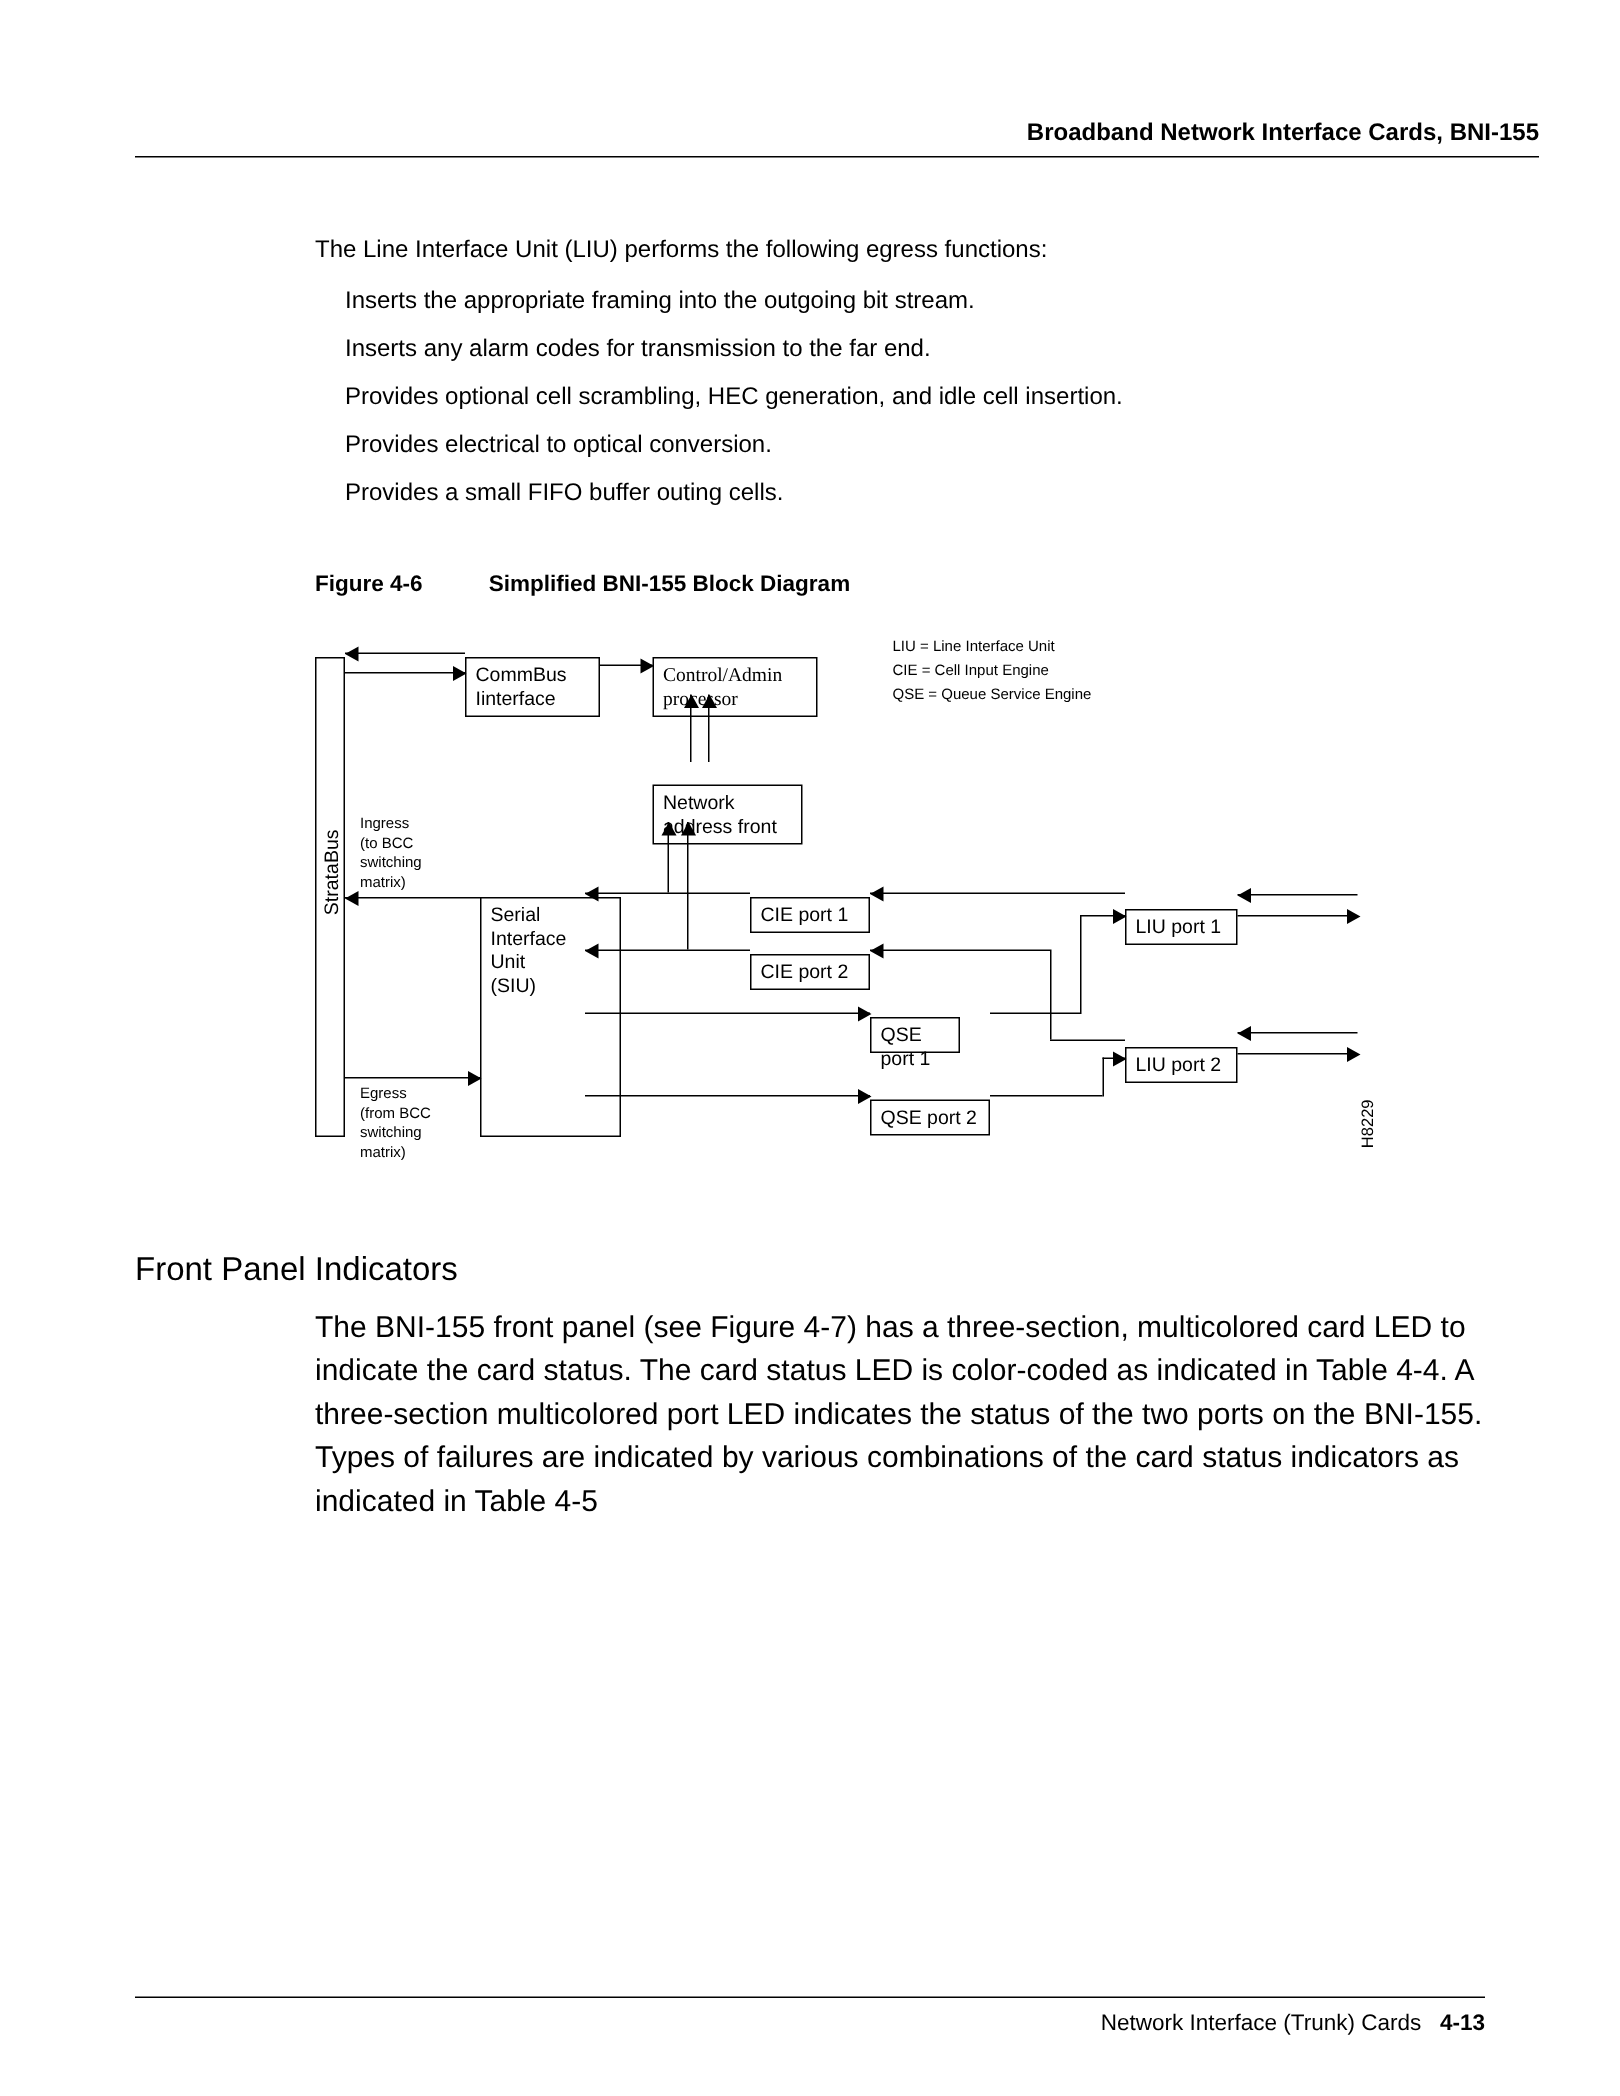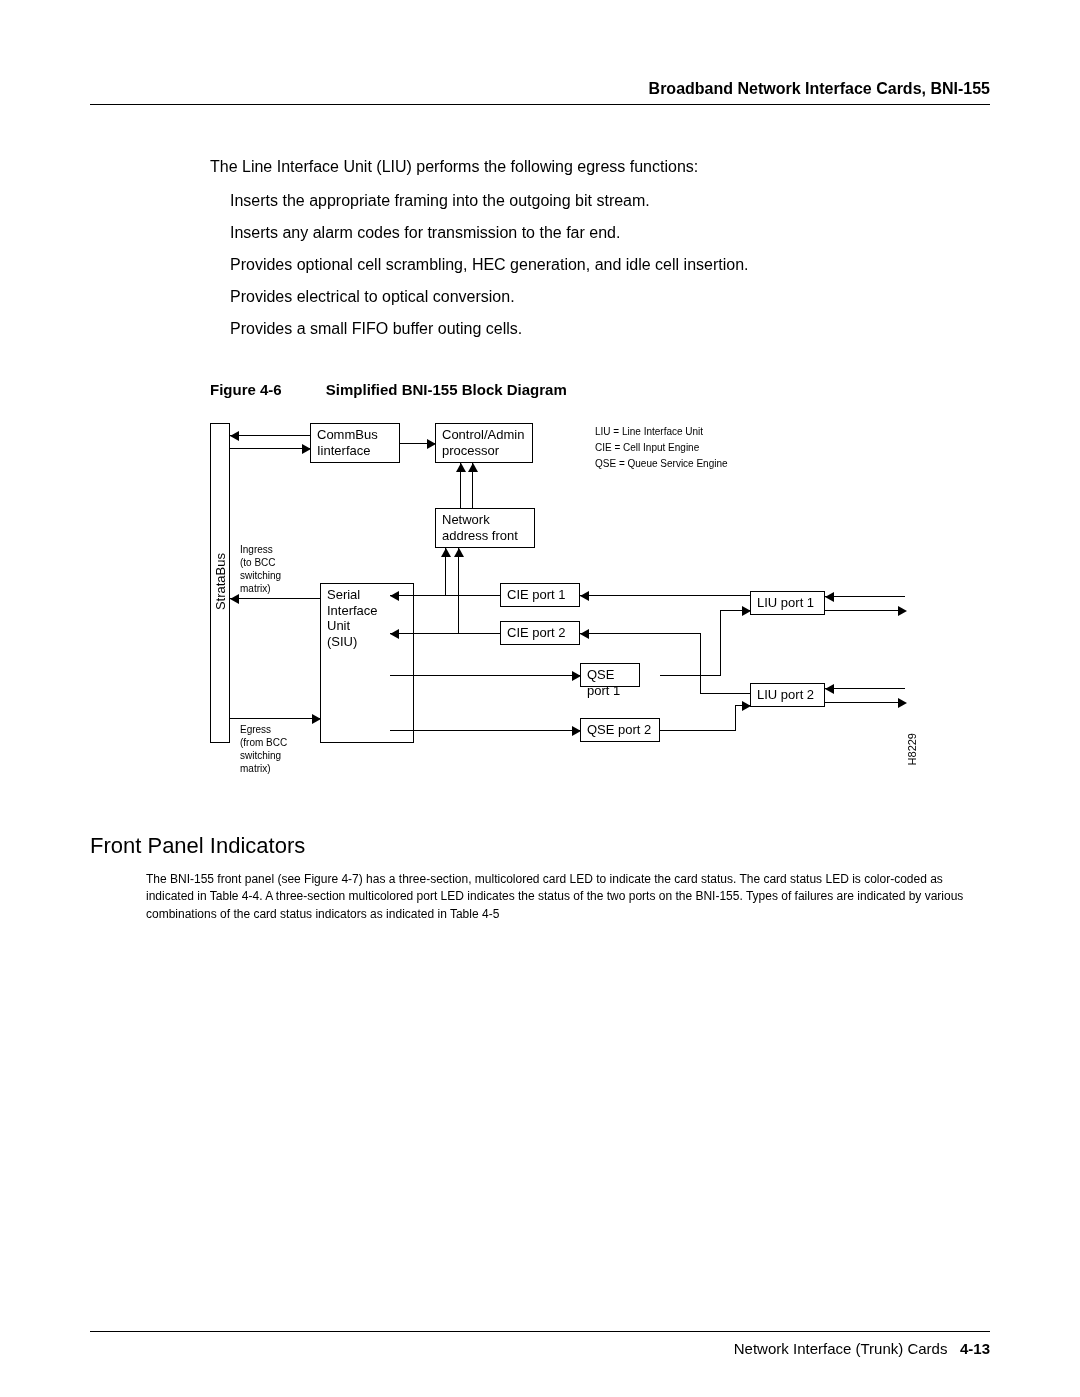--- a/index.html
+++ b/index.html
@@ -5,21 +5,21 @@
   * { margin: 0; padding: 0; box-sizing: border-box; }
   body {
     font-family: Arial, Helvetica, sans-serif;
     width: 1080px;
     height: 1397px;
     background: #fff;
     color: #000;
     position: relative;
   }
   .page {
-    padding: 80px 90px 40px 90px;
+    padding: 80px 54px 40px 90px;
   }
   .header-title {
     text-align: right;
     font-weight: bold;
     font-size: 16px;
     margin-bottom: 6px;
   }
   .hr {
     border: none;
     border-top: 1px solid #000;
@@ -46,20 +46,21 @@
     width: 710px;
     height: 370px;
     font-size: 13px;
   }
   .box {
     position: absolute;
     border: 1px solid #000;
     background: #fff;
     padding: 3px 6px;
     line-height: 1.2;
+    margin-top: 15px;
   }
   .vtext {
     position: absolute;
     writing-mode: vertical-rl;
     transform: rotate(180deg);
     font-size: 13px;
   }
   .plain-label {
     position: absolute;
     font-size: 10px;
@@ -76,22 +77,22 @@
   .arrow-r { border-top: 5px solid transparent; border-bottom: 5px solid transparent; border-left: 9px solid #000; }
   .arrow-l { border-top: 5px solid transparent; border-bottom: 5px solid transparent; border-right: 9px solid #000; }
   .arrow-u { border-left: 5px solid transparent; border-right: 5px solid transparent; border-bottom: 9px solid #000; }
   .section-heading {
     font-size: 22px;
     font-weight: normal;
     margin-top: 50px;
     margin-bottom: 12px;
   }
   .section-body {
-    margin-left: 56px;
-    font-size: 12px;
+    margin-left: 120px;
+    font-size: 20px;
     line-height: 1.45;
   }
   .footer {
     position: absolute;
     bottom: 40px;
     left: 90px;
     right: 90px;
   }
   .footer-hr {
     border: none;
@@ -130,21 +131,21 @@
     <div class="box" style="left:0; top:10px; width:20px; height:320px;"></div>
     <div class="vtext" style="left:3px; top:140px;">StrataBus</div>
 
     <div class="box" style="left:100px; top:10px; width:90px; height:40px; white-space:pre-line;">CommBus
 Iinterface</div>
     <div class="line" style="left:20px; top:22px; width:80px; height:1px;"></div>
     <div class="arrow-l" style="left:20px; top:18px;"></div>
     <div class="line" style="left:20px; top:35px; width:80px; height:1px;"></div>
     <div class="arrow-r" style="left:92px; top:31px;"></div>
 
-    <div class="box" style="left:225px; top:10px; width:98px; height:40px; white-space:pre-line;">Control/Admin
+    <div class="box" style="left:225px; top:10px; width:110px; height:40px; white-space:pre-line;font-family:Liberation Serif, serif;">Control/Admin
 processor</div>
     <div class="line" style="left:190px; top:30px; width:35px; height:1px;"></div>
     <div class="arrow-r" style="left:217px; top:26px;"></div>
 
     <div class="box" style="left:225px; top:95px; width:100px; height:40px; white-space:pre-line;">Network
 address front</div>
     <div class="line" style="left:250px; top:50px; width:1px; height:45px;"></div>
     <div class="arrow-u" style="left:246px; top:50px;"></div>
     <div class="line" style="left:262px; top:50px; width:1px; height:45px;"></div>
     <div class="arrow-u" style="left:258px; top:50px;"></div>

